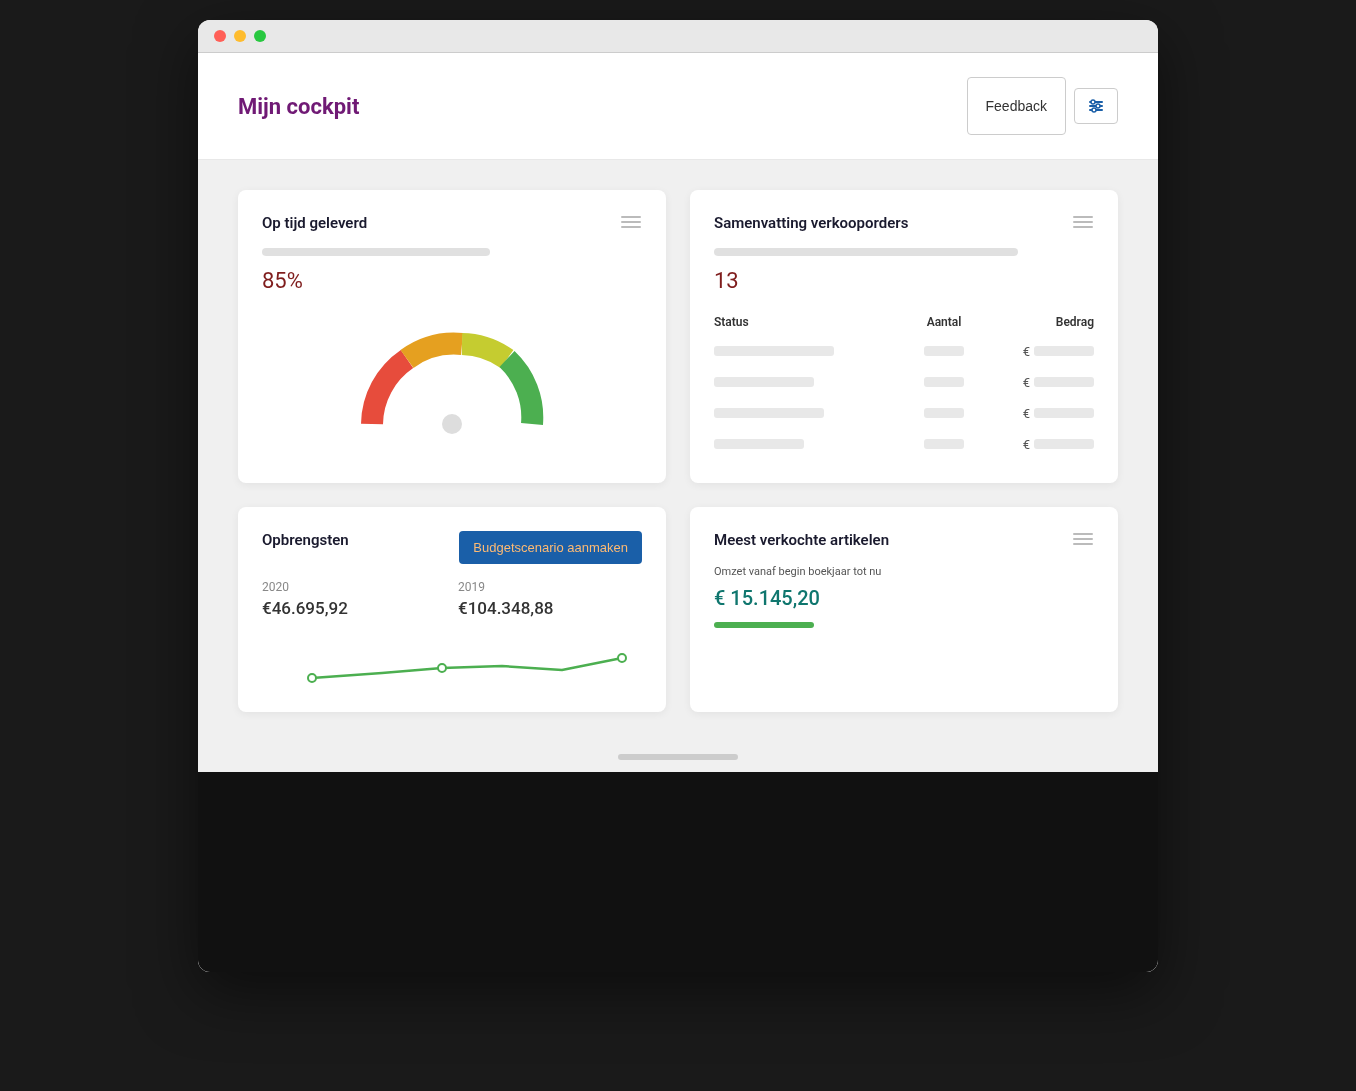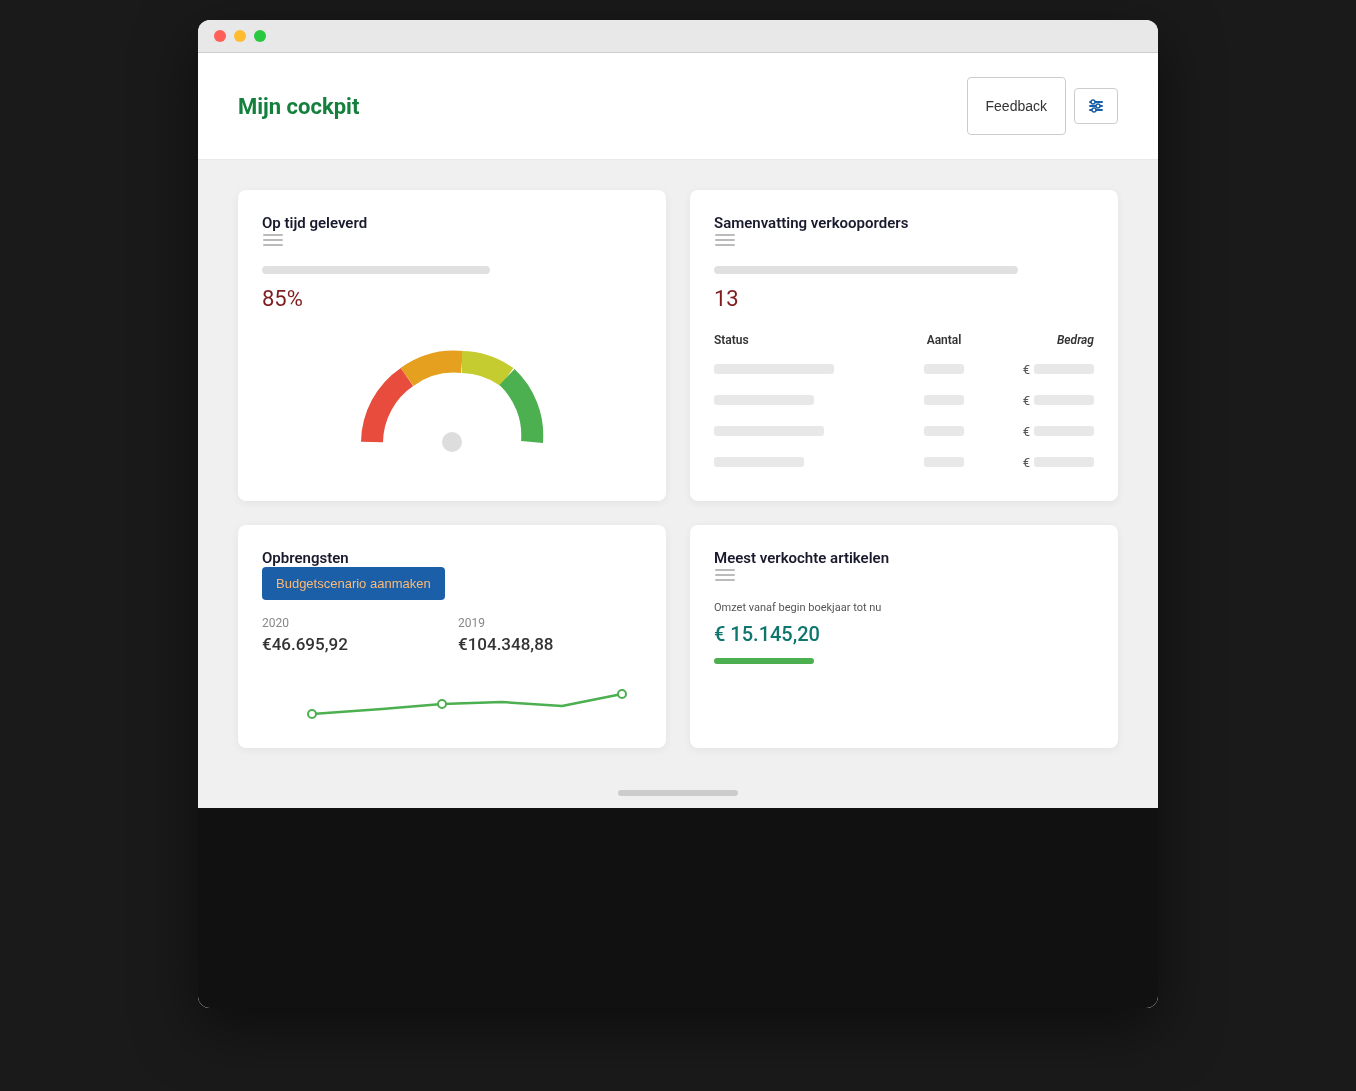--- a/index.html
+++ b/index.html
@@ -41,21 +41,21 @@
       background: white;
       padding: 24px 40px;
       display: flex;
       align-items: center;
       justify-content: space-between;
       border-bottom: 1px solid #e8e8e8;
     }
     .page-title {
       font-size: 22px;
       font-weight: 700;
-      color: #15803d;
+      color: #701a75;
     }
     .header-actions {
       display: flex;
       align-items: center;
       gap: 8px;
     }
     .feedback-btn {
       background: white;
       border: 1px solid #ccc;
       border-radius: 4px;
@@ -89,21 +89,20 @@
       background: white;
       border-radius: 8px;
       padding: 24px;
       box-shadow: 0 2px 8px rgba(0,0,0,0.06);
     }
     .card-header {
       display: flex;
       justify-content: space-between;
       align-items: flex-start;
       margin-bottom: 16px;
-      flex-direction: column;
     }
     .card-title {
       font-size: 15px;
       font-weight: 600;
       color: #1a1a2e;
     }
     .menu-icon {
       color: #999;
       font-size: 18px;
       cursor: pointer;
@@ -140,21 +139,21 @@
       border-collapse: collapse;
     }
     .stats-table th {
       font-size: 12px;
       font-weight: 600;
       color: #333;
       padding: 6px 0;
       text-align: left;
     }
     .stats-table th:nth-child(2) { text-align: center; }
-    .stats-table th:nth-child(3) { text-align: right; font-style: italic; }
+    .stats-table th:nth-child(3) { text-align: right; }
     .stats-table td {
       padding: 6px 0;
     }
     .table-skeleton {
       display: inline-block;
       height: 10px;
       background: #e8e8e8;
       border-radius: 3px;
     }
     .euro-sign {

